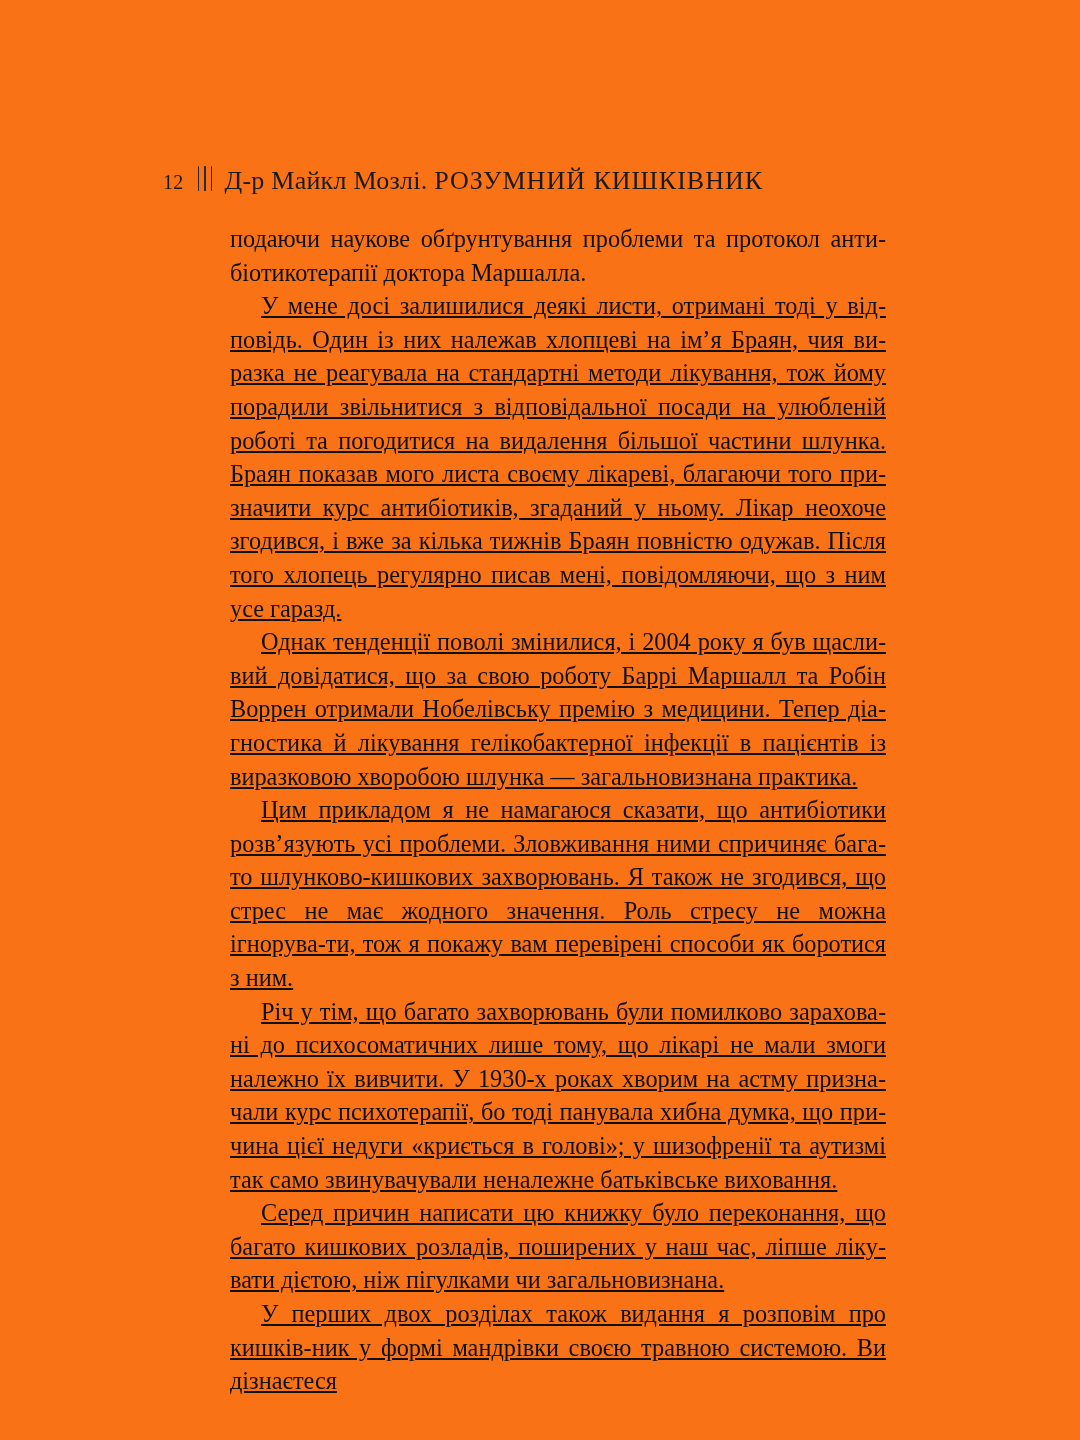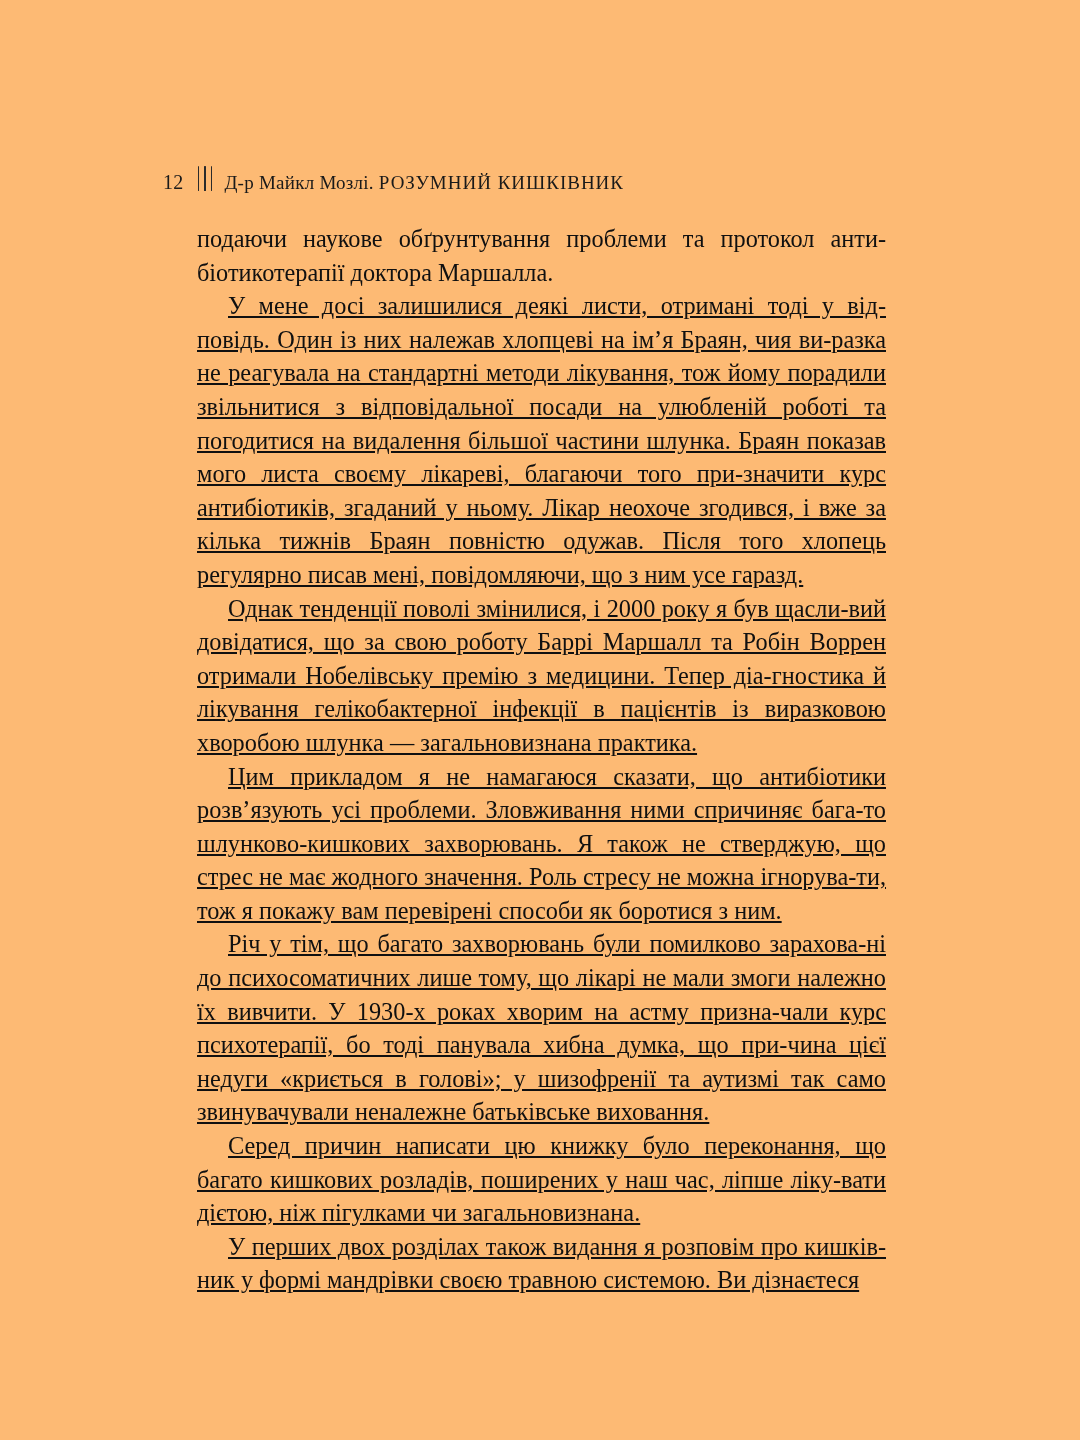--- a/index.html
+++ b/index.html
@@ -14,21 +14,21 @@
     position: relative;
     overflow: hidden;
     font-family: "Liberation Serif", "DejaVu Serif", serif;
     color: #1a1a1a;
     -webkit-font-smoothing: antialiased;
   }
 
   .page {
     position: absolute;
     inset: 0;
-    background: #fdba74;
+    background: #f97316;
   }
 
   
   .running-head {
     position: absolute;
     left: 163px;
     top: 164px;
     display: flex;
     align-items: baseline;
     white-space: nowrap;
@@ -48,21 +48,21 @@
   .head-ornament .bar {
     display: block;
     width: 1.6px;
     height: 25px;
     background: #2b2b2b;
     margin-right: 5px;
     border-radius: 0.5px;
   }
   .head-ornament .bar:last-child { margin-right: 0; }
   .head-title {
-    font-size: 19px;
+    font-size: 26px;
     letter-spacing: 0.25px;
     color: #1a1a1a;
   }
   .head-title .caps {
     letter-spacing: 1.0px;
   }
 
   
   .textblock {
     position: absolute;
@@ -78,40 +78,40 @@
   }
   .textblock p {
     margin: 0;
     text-indent: 0;
   }
   .textblock p.indent {
     text-indent: 31px;
     text-decoration: underline;
   }
   
-  .textblock p { text-align-last: left; }
+  .textblock p { text-align-last: left; margin-left: 33px; }
 </style>
 </head>
 <body>
 
 <div class="page">
 
   <div class="running-head">
     <span class="folio">12</span>
     <span class="head-ornament">
       <span class="bar"></span>
       <span class="bar"></span>
       <span class="bar"></span>
     </span>
     <span class="head-title"><span>Д-р Майкл Мозлі. </span><span class="caps">РОЗУМНИЙ КИШКІВНИК</span></span>
   </div>
 
   <div class="textblock">
     <p>подаючи наукове обґрунтування проблеми та протокол анти-біотикотерапії доктора Маршалла.</p>
     <p class="indent">У мене досі залишилися деякі листи, отримані тоді у від-повідь. Один із них належав хлопцеві на ім’я Браян, чия ви-разка не реагувала на стандартні методи лікування, тож йому порадили звільнитися з відповідальної посади на улюбленій роботі та погодитися на видалення більшої частини шлунка. Браян показав мого листа своєму лікареві, благаючи того при-значити курс антибіотиків, згаданий у ньому. Лікар неохоче згодився, і вже за кілька тижнів Браян повністю одужав. Після того хлопець регулярно писав мені, повідомляючи, що з ним усе гаразд.</p>
-    <p class="indent">Однак тенденції поволі змінилися, і 2000 року я був щасли-вий довідатися, що за свою роботу Баррі Маршалл та Робін Воррен отримали Нобелівську премію з медицини. Тепер діа-гностика й лікування гелікобактерної інфекції в пацієнтів із виразковою хворобою шлунка — загальновизнана практика.</p>
-    <p class="indent">Цим прикладом я не намагаюся сказати, що антибіотики розв’язують усі проблеми. Зловживання ними спричиняє бага-то шлунково-кишкових захворювань. Я також не стверджую, що стрес не має жодного значення. Роль стресу не можна ігнорува-ти, тож я покажу вам перевірені способи як боротися з ним.</p>
+    <p class="indent">Однак тенденції поволі змінилися, і 2004 року я був щасли-вий довідатися, що за свою роботу Баррі Маршалл та Робін Воррен отримали Нобелівську премію з медицини. Тепер діа-гностика й лікування гелікобактерної інфекції в пацієнтів із виразковою хворобою шлунка — загальновизнана практика.</p>
+    <p class="indent">Цим прикладом я не намагаюся сказати, що антибіотики розв’язують усі проблеми. Зловживання ними спричиняє бага-то шлунково-кишкових захворювань. Я також не згодився, що стрес не має жодного значення. Роль стресу не можна ігнорува-ти, тож я покажу вам перевірені способи як боротися з ним.</p>
     <p class="indent">Річ у тім, що багато захворювань були помилково зарахова-ні до психосоматичних лише тому, що лікарі не мали змоги належно їх вивчити. У 1930-х роках хворим на астму призна-чали курс психотерапії, бо тоді панувала хибна думка, що при-чина цієї недуги «криється в голові»; у шизофренії та аутизмі так само звинувачували неналежне батьківське виховання.</p>
     <p class="indent">Серед причин написати цю книжку було переконання, що багато кишкових розладів, поширених у наш час, ліпше ліку-вати дієтою, ніж пігулками чи загальновизнана.</p>
     <p class="indent">У перших двох розділах також видання я розповім про кишків-ник у формі мандрівки своєю травною системою. Ви дізнаєтеся</p>
   </div>
 
 </div>
 
 </body></html>

